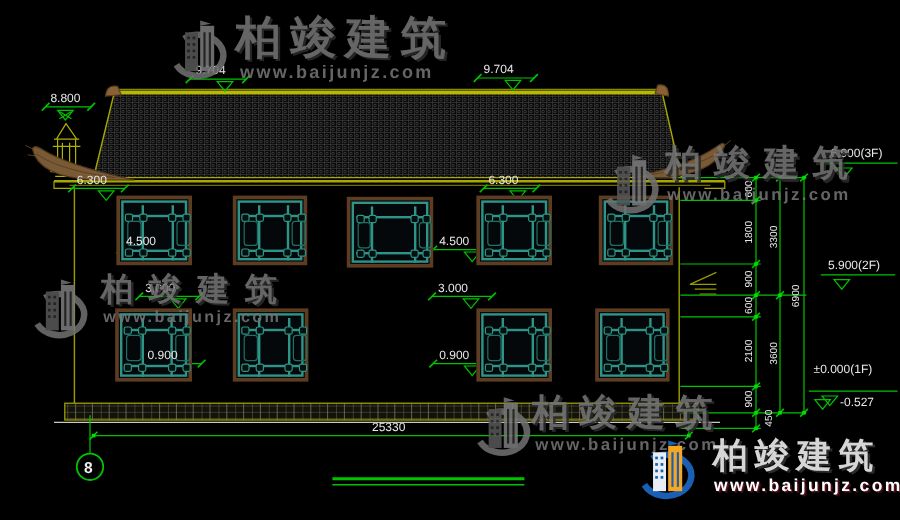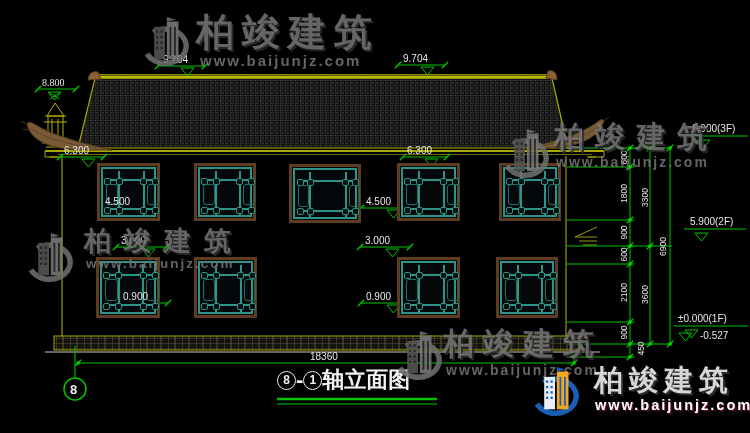--- a/index.html
+++ b/index.html
@@ -326,51 +326,48 @@
           <i class="ros" style="left: 47.72px; top: 39.84px;"></i>
           <i class="pan" style="left: 3px; width: 10.12px; top: 15.6px; height: 20.74px;"></i>
           <i class="pan" style="left: 42.88px; width: 10.12px; top: 15.6px; height: 20.74px;"></i>
         </div>
       </div>
     </div>
 
   <div id="labels">
       <div class="dim " style="left: 163px; top: 55px;">9.704</div>
       <div class="dim " style="left: 403px; top: 54px;">9.704</div>
-      <div class="dim " style="left: 42px; top: 78px; font-family: Liberation Serif, serif;">8.800</div>
+      <div class="dim " style="left: 42px; top: 78px;">8.800</div>
       <div class="dim " style="left: 64px; top: 146px;">6.300</div>
       <div class="dim " style="left: 407px; top: 146px;">6.300</div>
       <div class="dim " style="left: 105px; top: 197px;">4.500</div>
       <div class="dim " style="left: 366px; top: 197px;">4.500</div>
       <div class="dim " style="left: 121px; top: 236px;">3.000</div>
       <div class="dim " style="left: 365px; top: 236px;">3.000</div>
       <div class="dim " style="left: 123px; top: 292px;">0.900</div>
       <div class="dim " style="left: 366px; top: 292px;">0.900</div>
       <div class="dim " style="left: 692px; top: 124px;">6.900(3F)</div>
       <div class="dim " style="left: 690px; top: 217px;">5.900(2F)</div>
-      <div class="dim " style="left: 678px; top: 314px;">±0.000(1F)</div>
+      <div class="dim " style="left: 678px; top: 304px;">±0.000(1F)</div>
       <div class="dim " style="left: 700px; top: 331px;">-0.527</div>
-      <div class="dim " style="left: 310px; top: 352px;">18360</div>
+      <div class="dim " style="left: 310px; top: 352px;">25330</div>
       <div class="dim small rot" style="left: 607px; top: 153px;">600</div>
       <div class="dim small rot" style="left: 607px; top: 189px;">1800</div>
       <div class="dim small rot" style="left: 607px; top: 228px;">900</div>
       <div class="dim small rot" style="left: 607px; top: 250px;">600</div>
       <div class="dim small rot" style="left: 607px; top: 288px;">2100</div>
       <div class="dim small rot" style="left: 607px; top: 328px;">900</div>
       <div class="dim small rot" style="left: 624px; top: 344px;">450</div>
       <div class="dim small rot" style="left: 628px; top: 193px;">3300</div>
       <div class="dim small rot" style="left: 628px; top: 290px;">3600</div>
       <div class="dim small rot" style="left: 646px; top: 242px;">6900</div>
     </div>
 
   <div class="bub" style="left:70px;top:382px;">8</div>
 
-  <div class="ttl" style="left:277px;top:368px;">
-    <span class="circ">8</span><span>-</span><span class="circ">1</span><span>轴立面图</span>
-  </div>
 
   <div class="wm" style="left:138px;top:12px;">
     <span class="wm-logo" style="position:absolute;left:0;top:2px;"><svg width="54" height="60" viewBox="0 0 60 66">
           <path d="M10,44 a23,19 0 1 0 7,-24" stroke="#6f6f6f" stroke-width="6" fill="none"></path>
           <rect x="18" y="14" width="12" height="36" fill="#565656"></rect>
           <rect x="32" y="8" width="13" height="42" fill="#7a7a7a"></rect>
           <path d="M32,8 v-5 l10,3 z" fill="#6f6f6f"></path>
           <g fill="#2a2a2a">
             <rect x="20" y="18" width="2.5" height="2.5"></rect>
             <rect x="25" y="18" width="2.5" height="2.5"></rect>

